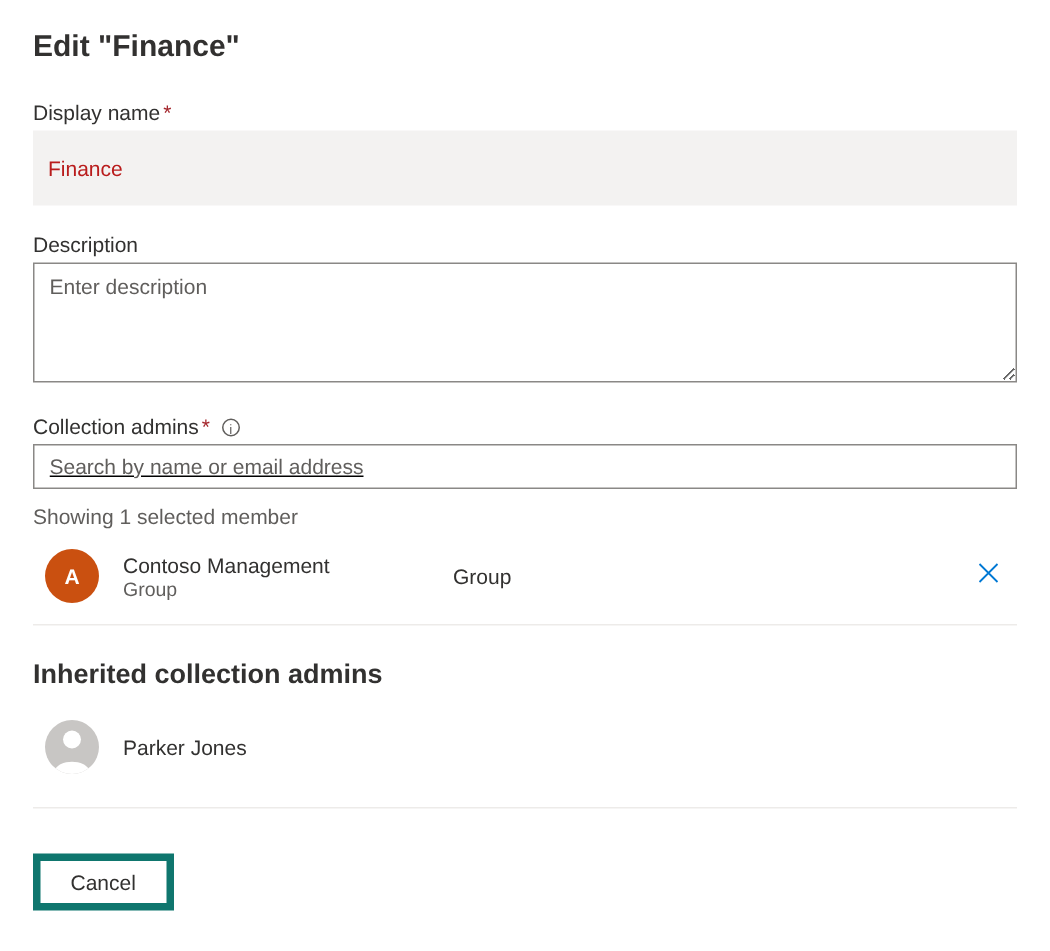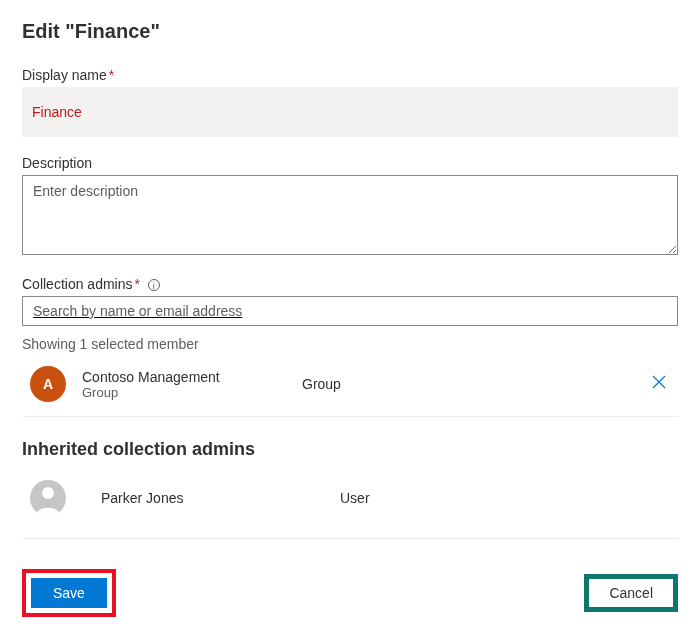--- a/index.html
+++ b/index.html
@@ -185,34 +185,30 @@
         <svg width="14" height="14" viewBox="0 0 14 14">
             <path d="M1 1 L13 13 M13 1 L1 13" stroke="#0078d4" stroke-width="1.2" fill="none"></path>
           </svg>
       </button>
     </div>
   </div>
 </div>
 
 <h2 class="section-title">Inherited collection admins</h2>
 
-<div class="member-row" style="border-bottom:none;gap:19px;">
+<div class="member-row" style="border-bottom:none;">
   <div class="avatar avatar-user">
     <svg viewBox="0 0 36 36">
       <circle cx="18" cy="13" r="6" fill="#ffffff"></circle>
       <path d="M6 36 C6 25 30 25 30 36 Z" fill="#ffffff"></path>
     </svg>
   </div>
   <div class="member-name-col">
     <div class="member-name">Parker Jones</div>
   </div>
-  <div class="member-type-col">User</div>
   <div class="remove-col"></div>
 </div>
 
 <div class="divider"></div>
 
 <div class="footer">
-  <span class="highlight-box">
-    <button class="btn-primary">Save</button>
-  </span>
   <button class="btn-secondary">Cancel</button>
 </div>
 
 </body></html>

